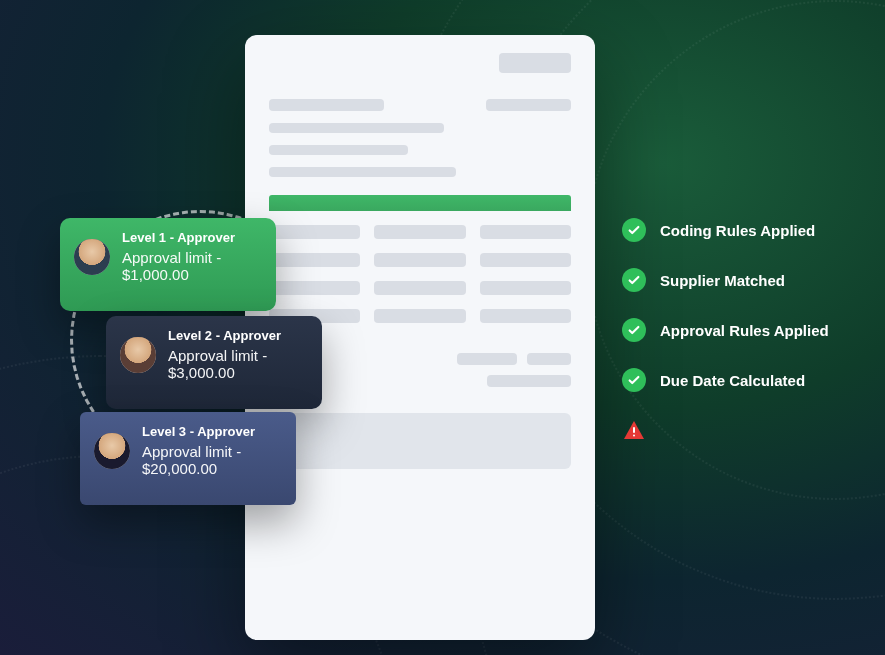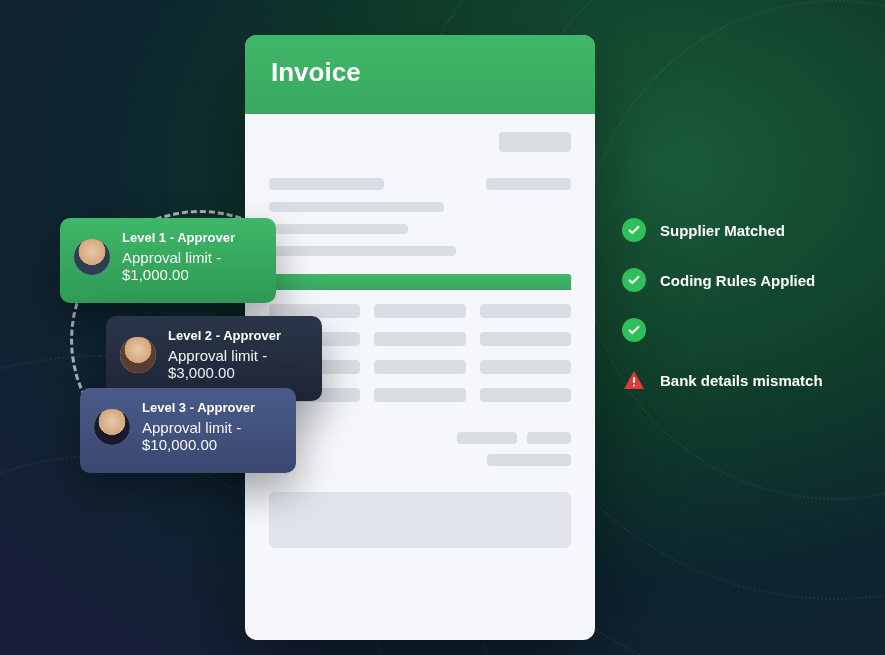--- a/index.html
+++ b/index.html
@@ -88,21 +88,21 @@
     border: 3px dashed rgba(255,255,255,0.65);
     border-radius: 50%;
     pointer-events: none;
   }
 
   
   .approver-card {
     position: absolute;
     width: 216px;
     border-radius: 10px;
-    padding: 12px 14px 20px 14px;
+    padding: 12px 14px 28px 14px;
     display: flex;
     align-items: center;
     gap: 12px;
     box-shadow: 0 18px 40px rgba(0,0,0,0.35);
   }
   .approver-card .avatar {
     width: 36px;
     height: 36px;
     border-radius: 50%;
     flex-shrink: 0;
@@ -129,22 +129,23 @@
 
   .card-1 {
     left: 60px; top: 218px;
     background: linear-gradient(180deg, #3fb768, #2f9a54);
   }
   .card-2 {
     left: 106px; top: 316px;
     background: linear-gradient(180deg, #2b3549, #1e2738);
   }
   .card-3 {
-    left: 80px; top: 388px;
+    left: 80px; top: 412px;
     background: linear-gradient(180deg, #4a5b8a, #3a4870);
+    border-radius: 6px;
   }
 
   
   .status-list {
     position: absolute;
     left: 622px;
     top: 218px;
     display: flex;
     flex-direction: column;
     gap: 26px;
@@ -177,23 +178,20 @@
 
 <div class="bg-circle c1"></div>
 <div class="bg-circle c2"></div>
 <div class="bg-circle c3"></div>
 <div class="bg-circle c4"></div>
 <div class="bg-circle c5"></div>
 
 <div class="approver-circle"></div>
 
 <div class="invoice-card">
-  <div class="invoice-header">
-    <div class="invoice-title">Invoice</div>
-  </div>
   <div class="invoice-body">
     <div class="row row-right">
         <div class="ph tag"></div>
       </div>
     <div class="section-gap"></div>
     <div class="row">
         <div class="ph med" style="width:38%"></div>
         <div style="flex:1"></div>
         <div class="ph med" style="width:28%"></div>
       </div>
@@ -262,51 +260,59 @@
     <div class="approver-sub">Approval limit - $3,000.00</div>
   </div>
 </div>
 
 <div class="approver-card card-3">
   <div class="avatar f3">
       <div class="face"></div>
     </div>
   <div class="approver-text">
     <div class="approver-title">Level 3 - Approver</div>
-    <div class="approver-sub">Approval limit - $10,000.00</div>
+    <div class="approver-sub">Approval limit - $20,000.00</div>
   </div>
 </div>
 
 <div class="status-list">
   <div class="status-item">
     <span class="status-icon check">
       <svg viewBox="0 0 16 16" fill="none">
           <path d="M3 8.5l3 3 7-7" stroke="#fff" stroke-width="2.4" stroke-linecap="round" stroke-linejoin="round"></path>
         </svg>
     </span>
-    <span>Supplier Matched</span>
+    <span>Coding Rules Applied</span>
   </div>
   <div class="status-item">
     <span class="status-icon check">
       <svg viewBox="0 0 16 16" fill="none">
           <path d="M3 8.5l3 3 7-7" stroke="#fff" stroke-width="2.4" stroke-linecap="round" stroke-linejoin="round"></path>
         </svg>
     </span>
-    <span>Coding Rules Applied</span>
+    <span>Supplier Matched</span>
   </div>
   <div class="status-item">
     <span class="status-icon check">
       <svg viewBox="0 0 16 16" fill="none">
           <path d="M3 8.5l3 3 7-7" stroke="#fff" stroke-width="2.4" stroke-linecap="round" stroke-linejoin="round"></path>
         </svg>
     </span>
+    <span>Approval Rules Applied</span>
+  </div>
+  <div class="status-item">
+    <span class="status-icon check">
+      <svg viewBox="0 0 16 16" fill="none">
+          <path d="M3 8.5l3 3 7-7" stroke="#fff" stroke-width="2.4" stroke-linecap="round" stroke-linejoin="round"></path>
+        </svg>
+    </span>
+    <span>Due Date Calculated</span>
   </div>
   <div class="status-item">
     <span class="status-icon warn">
       <svg viewBox="0 0 24 24">
           <path d="M12 3 L22 21 L2 21 Z" fill="#e53935"></path>
           <rect x="11" y="9" width="2" height="6" fill="#fff" rx="1"></rect>
           <rect x="11" y="16.5" width="2" height="2" fill="#fff" rx="1"></rect>
         </svg>
     </span>
-    <span>Bank details mismatch</span>
   </div>
 </div>
 
 </body></html>

